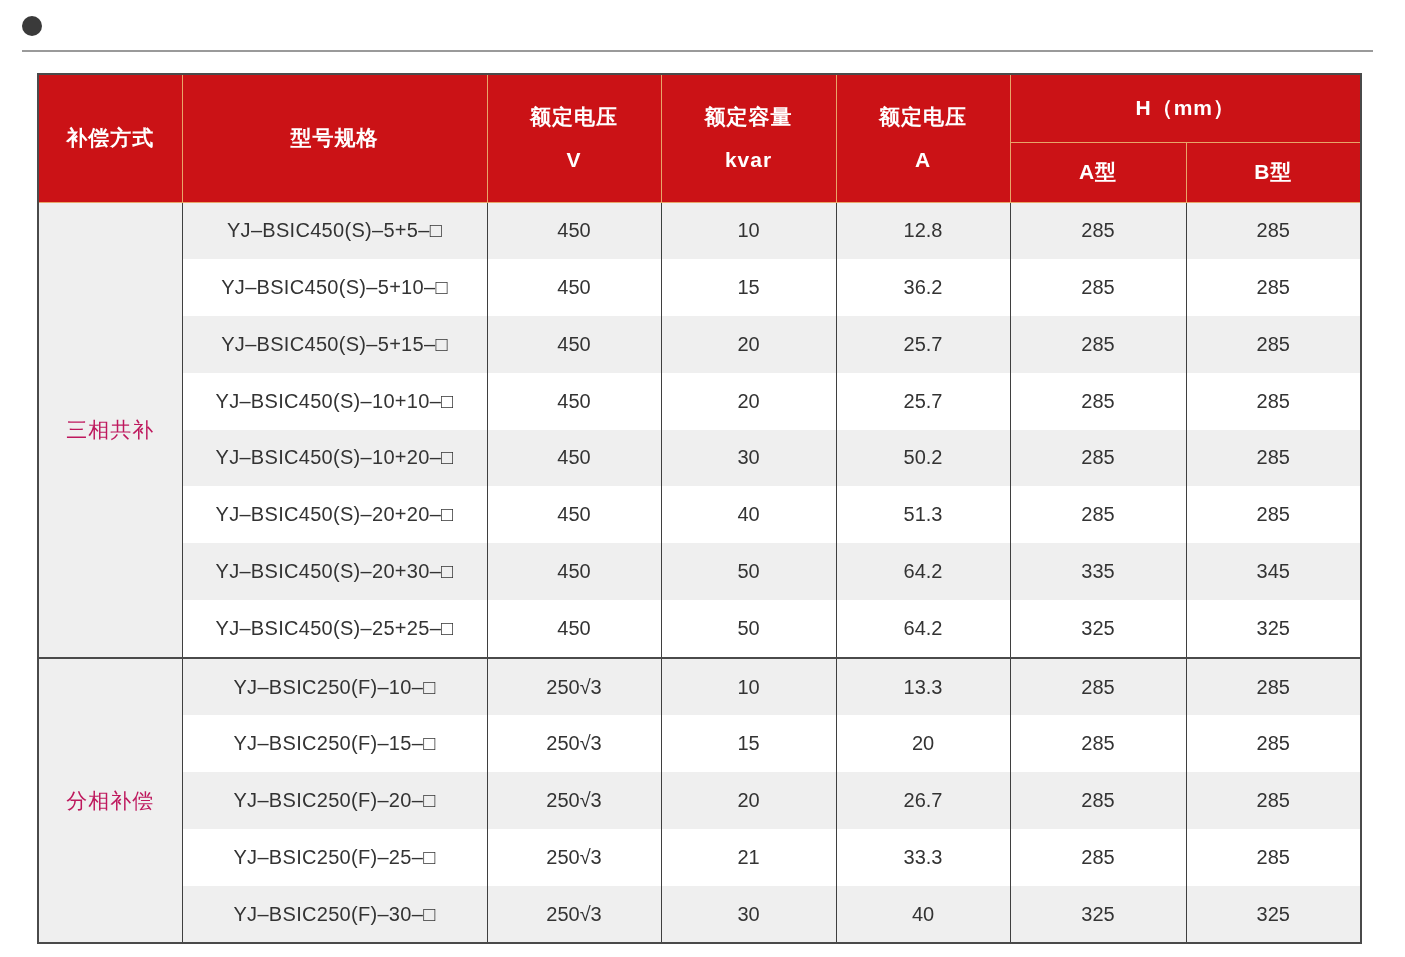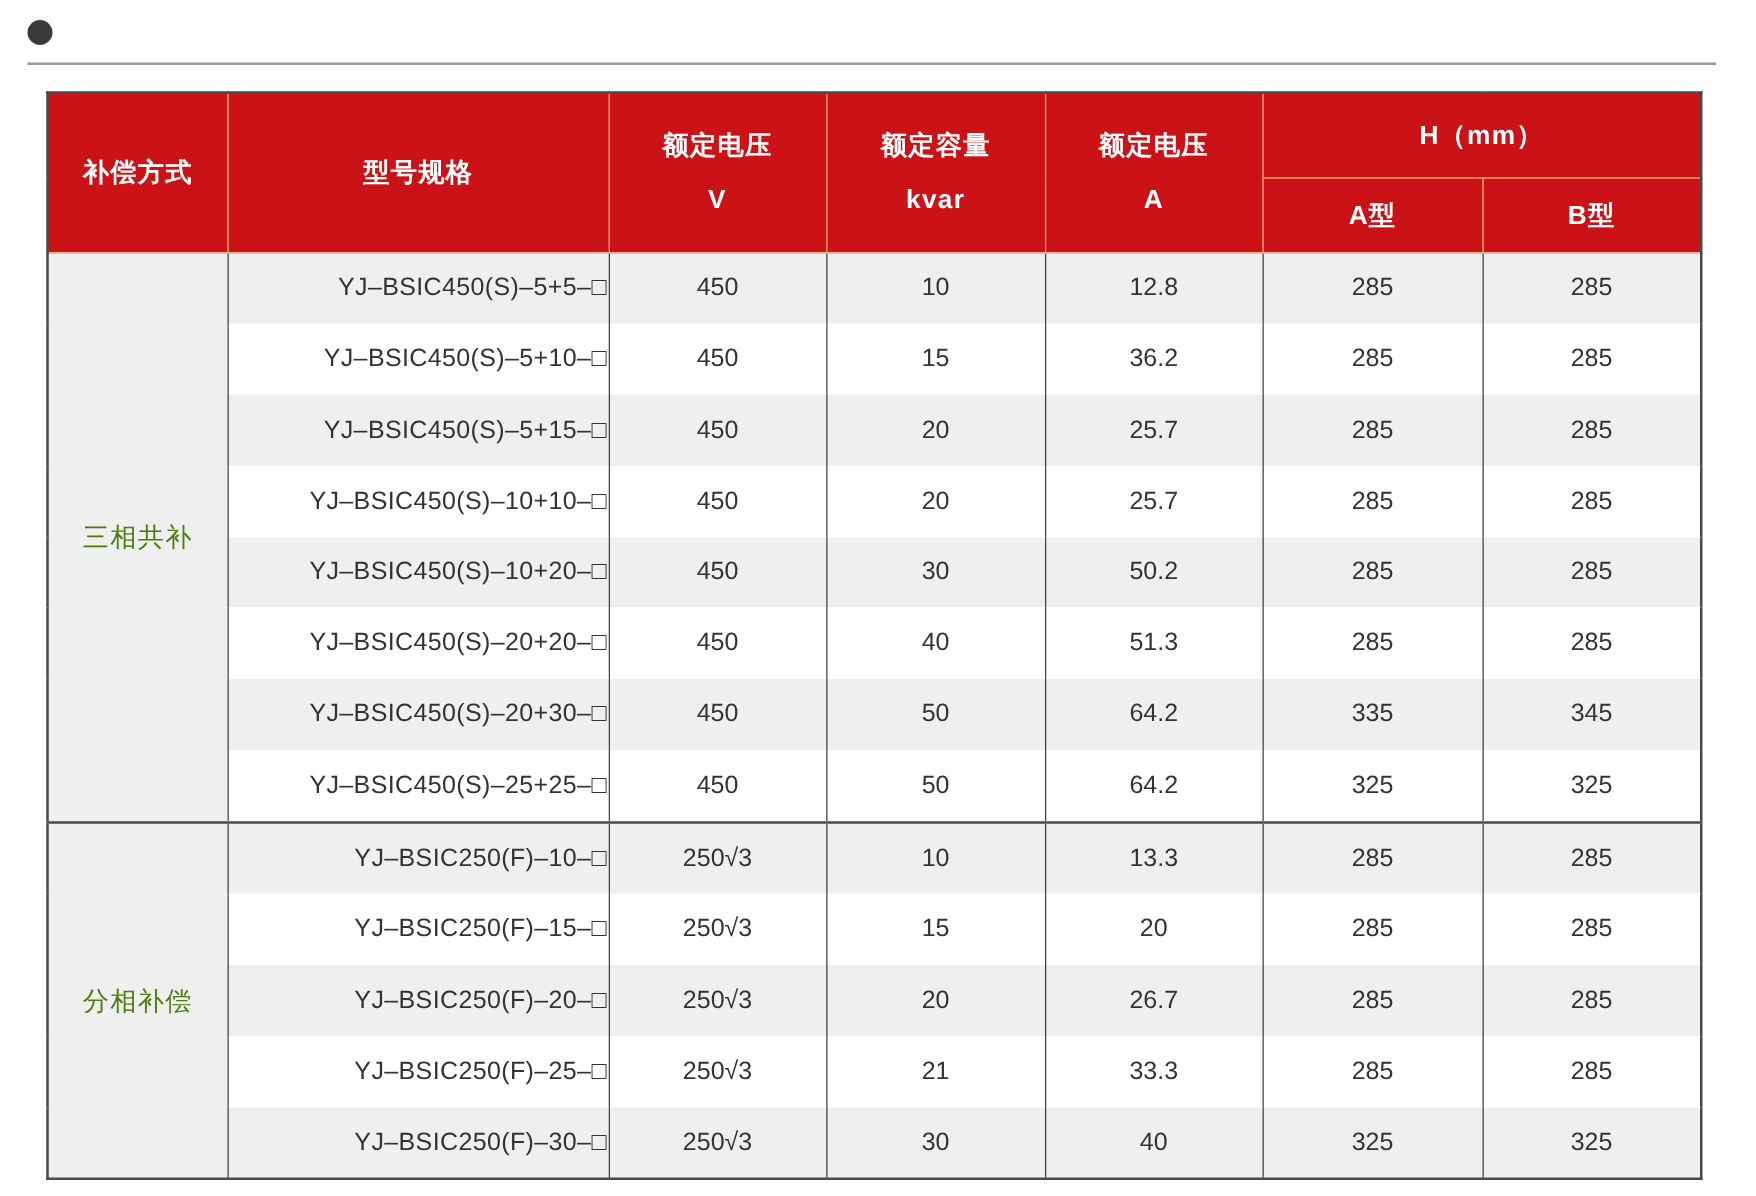--- a/index.html
+++ b/index.html
@@ -77,27 +77,27 @@
     border-bottom: none;
     height: 54.77px;
     font-size: 20px;
     color: #333333;
     text-align: center;
     vertical-align: middle;
     background: #ffffff;
   }
   tbody tr:nth-child(odd) td { background: #efefef; }
   tbody td.model {
-    text-align: right;
+    text-align: center;
     letter-spacing: 0.3px;
   }
   tbody td.group-label {
     background: #ffffff;
     font-size: 21px;
-    color: #4d7c0f;
+    color: #be185d;
     text-align: center;
     letter-spacing: 1px;
   }
   tbody tr.group-start td { border-top: 2px solid #4a4a4a; }
 </style>
 </head>
 <body>
 
 <div class="title-row">
   <span class="bullet"></span>

